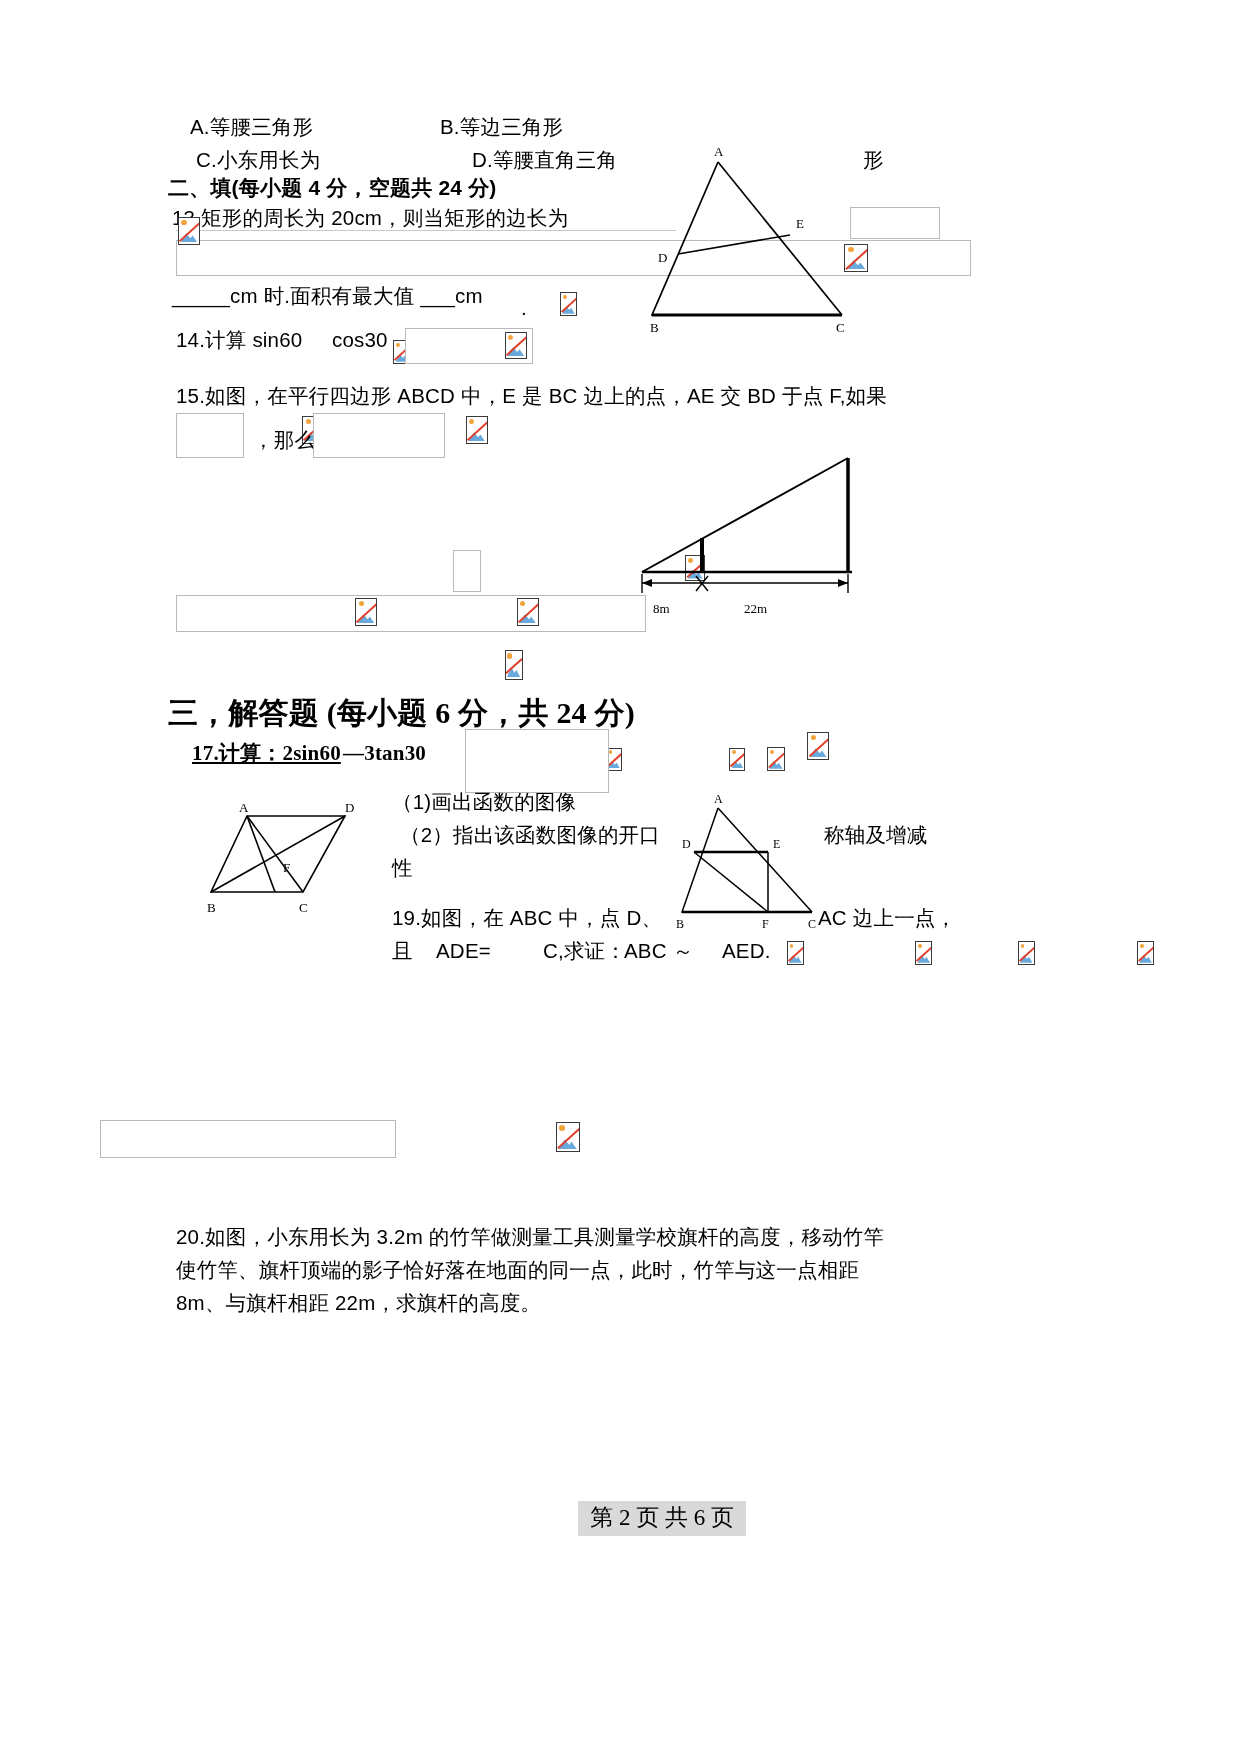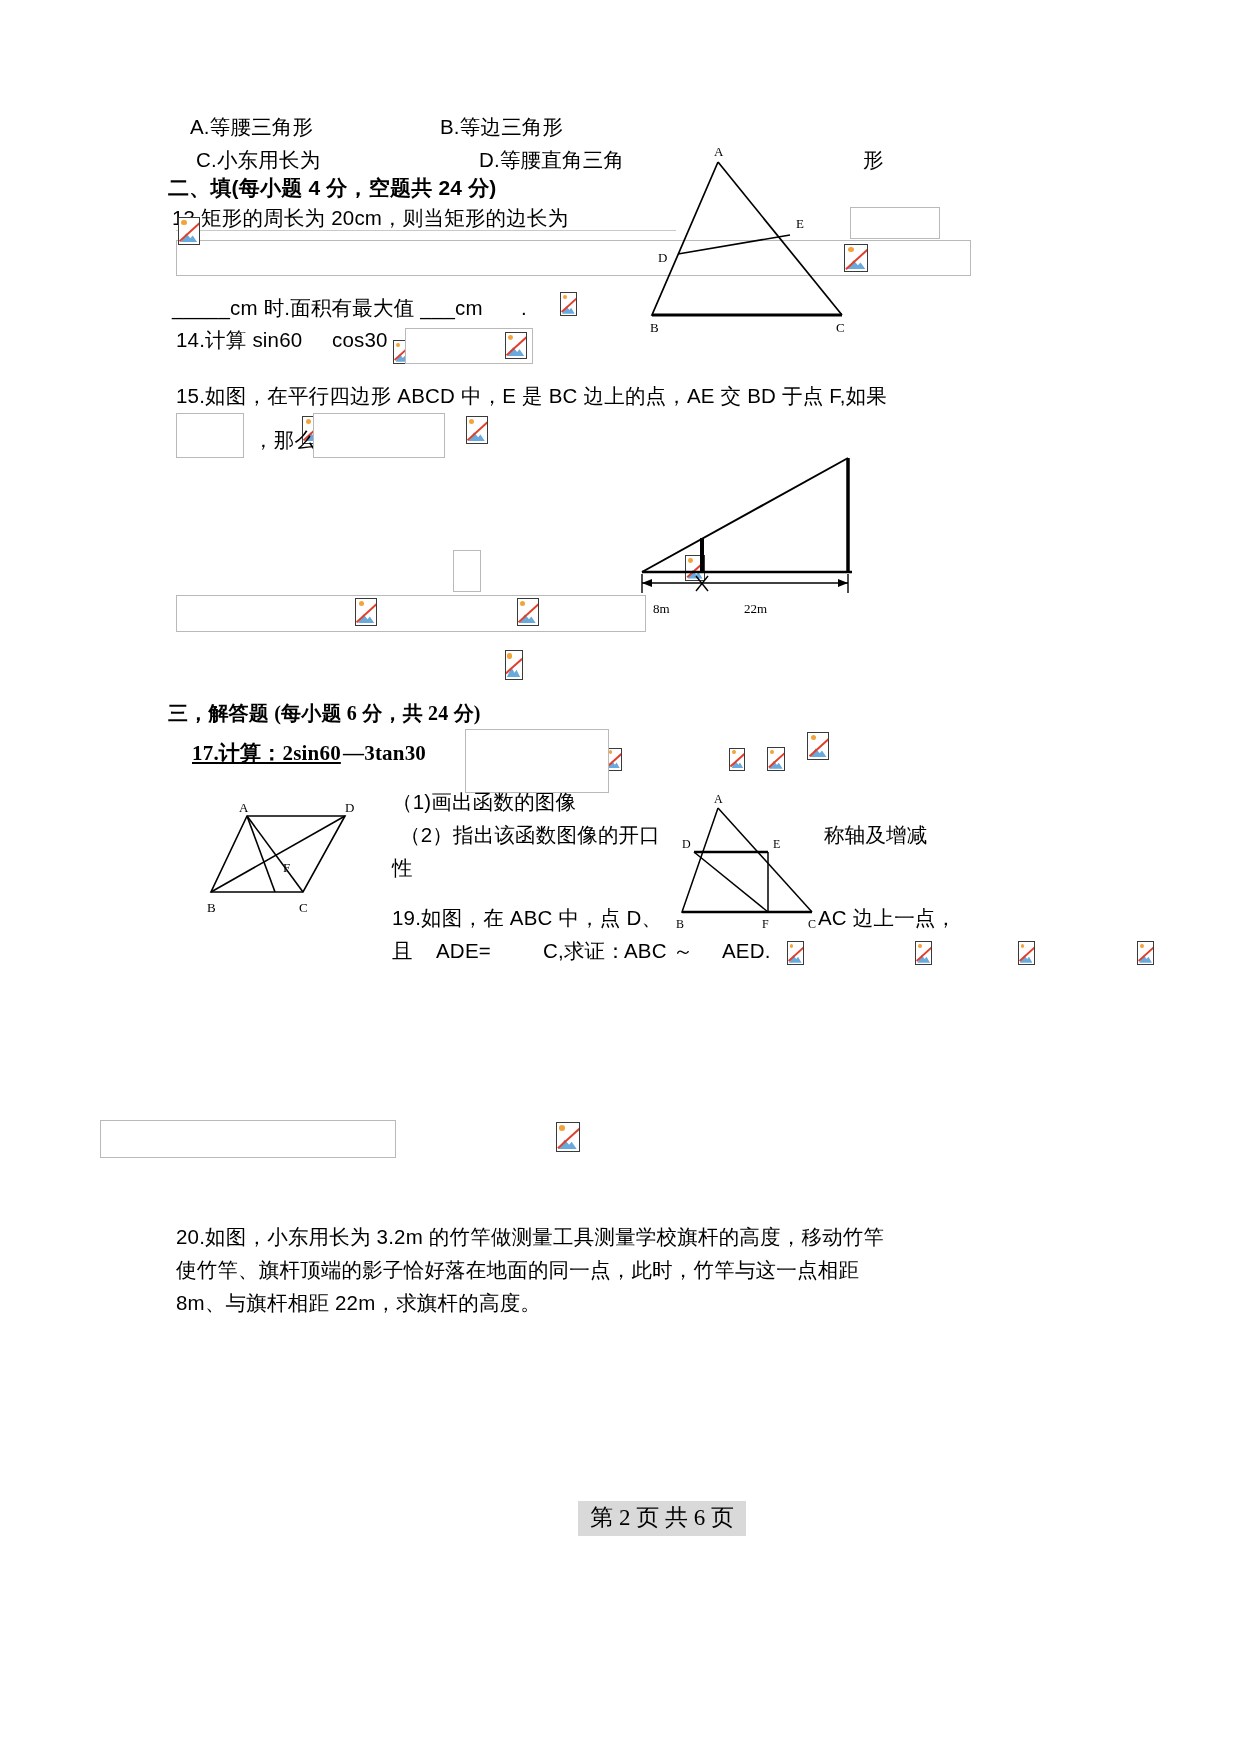--- a/index.html
+++ b/index.html
@@ -50,42 +50,42 @@
 </style>
 </head>
 <body>
 
 <div class="page">
 
   
   <div class="abs t" style="left:190px; top:112px;">A.等腰三角形</div>
   <div class="abs t" style="left:440px; top:112px;">B.等边三角形</div>
   <div class="abs t" style="left:196px; top:145px;">C.小东用长为</div>
-  <div class="abs t" style="left:472px; top:145px;margin-left:7px;">D.等腰直角三角</div>
+  <div class="abs t" style="left:472px; top:145px;">D.等腰直角三角</div>
   <div class="abs t" style="left:863px; top:145px;">形</div>
 
   
   <div class="abs t tb" style="left:168px; top:173px; font-size:21px;">二、填(每小题 4 分，空题共 24 分)</div>
 
   
   <div class="abs t" style="left:172px; top:203px;">13.矩形的周长为 20cm，则当矩形的边长为</div>
 
   
   <div class="abs hline" style="left:176px; top:230px; width:500px;"></div>
   <div class="abs fbox" style="left:850px; top:207px; width:90px; height:32px;"></div>
   <div class="abs fbox" style="left:176px; top:240px; width:795px; height:36px;"></div>
 
   <div class="abs bimg" style="left:178px; top:216px; width:22px; height:28px;">
     <span class="sun"></span><span class="mtn"></span><span class="slash"></span>
   </div>
   <div class="abs bimg" style="left:818px; top:243px; width:24px; height:28px;">
     <span class="sun"></span><span class="mtn"></span><span class="slash"></span>
   </div>
 
-  <div class="abs t" style="left:172px; top:293px;text-align:right;">_____cm 时.面积有最大值 ___cm</div>
+  <div class="abs t" style="left:172px; top:281px;text-align:right;">_____cm 时.面积有最大值 ___cm</div>
   <div class="abs bimg" style="left:505px; top:289px; width:17px; height:24px;">
     <span class="sun"></span><span class="mtn"></span><span class="slash"></span>
   </div>
   <div class="abs t" style="left:521px; top:293px;">.</div>
 
   
   <div class="abs t" style="left:176px; top:325px;">14.计算 sin60</div>
   <div class="abs bimg" style="left:317px; top:337px; width:17px; height:24px;">
     <span class="sun"></span><span class="mtn"></span><span class="slash"></span>
   </div>
@@ -164,21 +164,21 @@
       <line x1="76" y1="126" x2="88" y2="141" stroke="#000" stroke-width="1.4"></line>
       <line x1="88" y1="126" x2="76" y2="141" stroke="#000" stroke-width="1.4"></line>
       <text x="33" y="163" font-size="13" font-family="Liberation Serif, serif">8m</text>
       <text x="124" y="163" font-size="13" font-family="Liberation Serif, serif">22m</text>
     </svg>
   </div>
   
   
 
   
-  <div class="abs t tb" style="left:168px; top:698px; font-size:20px;
+  <div class="abs t tb" style="left:168px; top:698px; font-size:30px;
        font-family:'Liberation Serif','DejaVu Serif',serif;">三，解答题 (每小题 6 分，共 24 分)</div>
 
   
   <div class="abs t tb" style="left:192px; top:738px; font-size:21px;
        font-family:'Liberation Serif','DejaVu Serif',serif;text-decoration:underline;">17.计算：2sin60</div>
   <div class="abs bimg" style="left:329px; top:744px; width:16px; height:23px;">
     <span class="sun"></span><span class="mtn"></span><span class="slash"></span>
   </div>
   <div class="abs t tb" style="left:343px; top:738px; font-size:21px;
        font-family:'Liberation Serif','DejaVu Serif',serif;">—3tan30</div>

